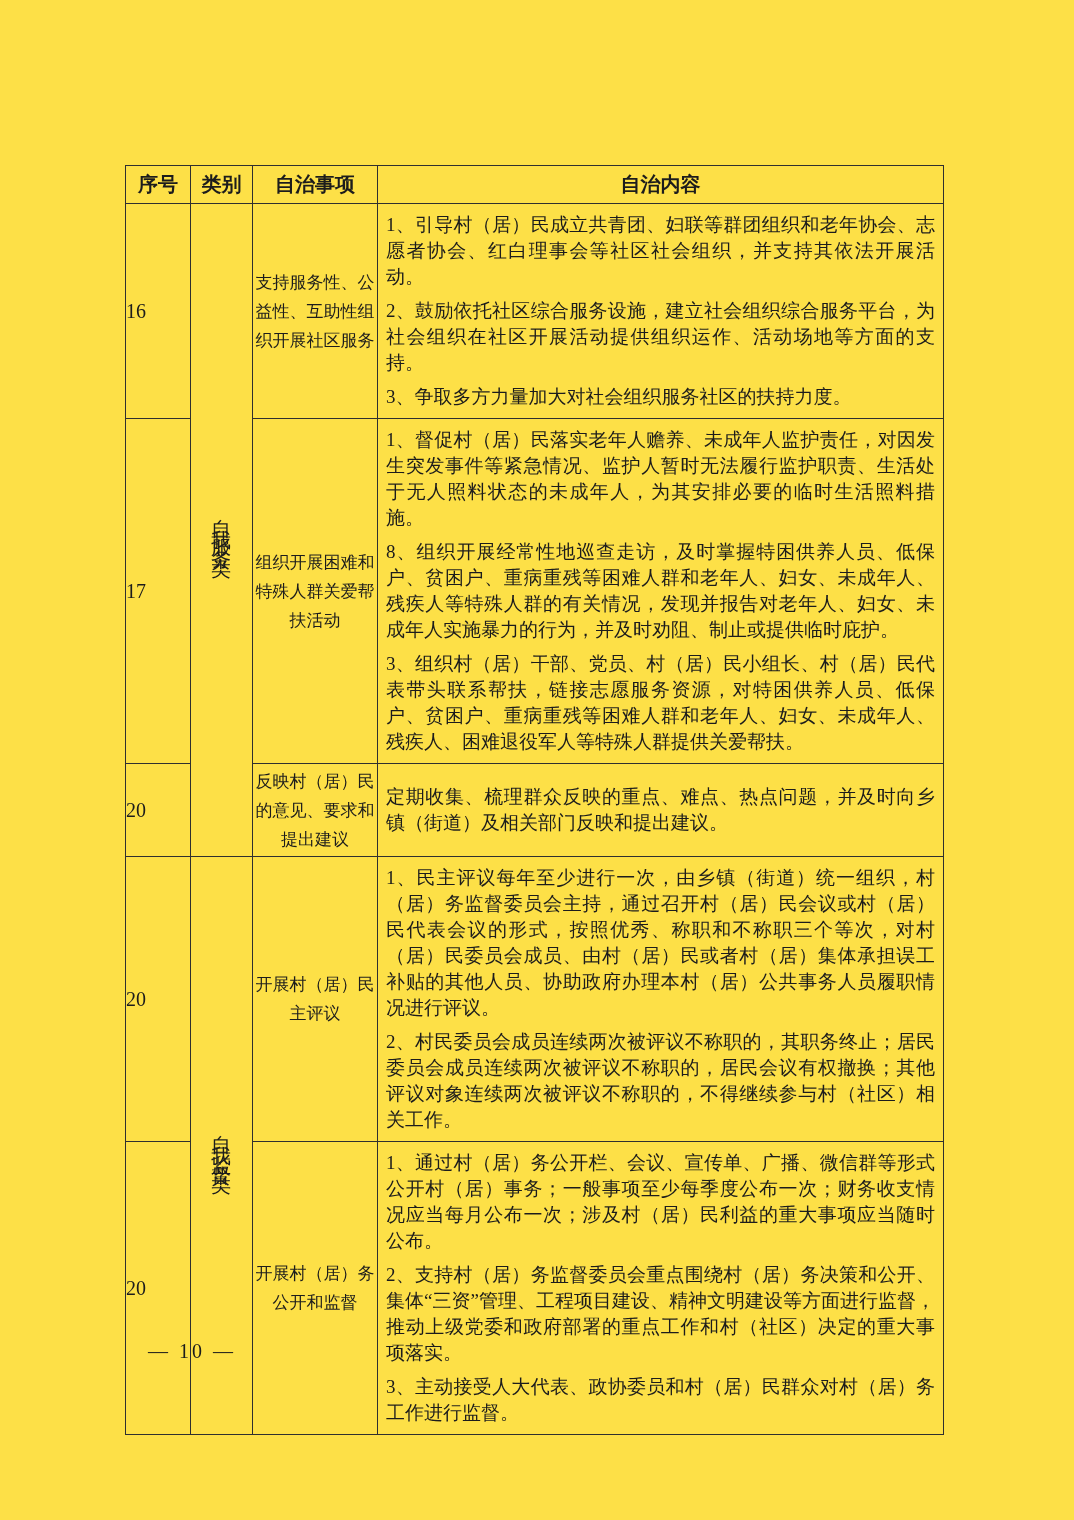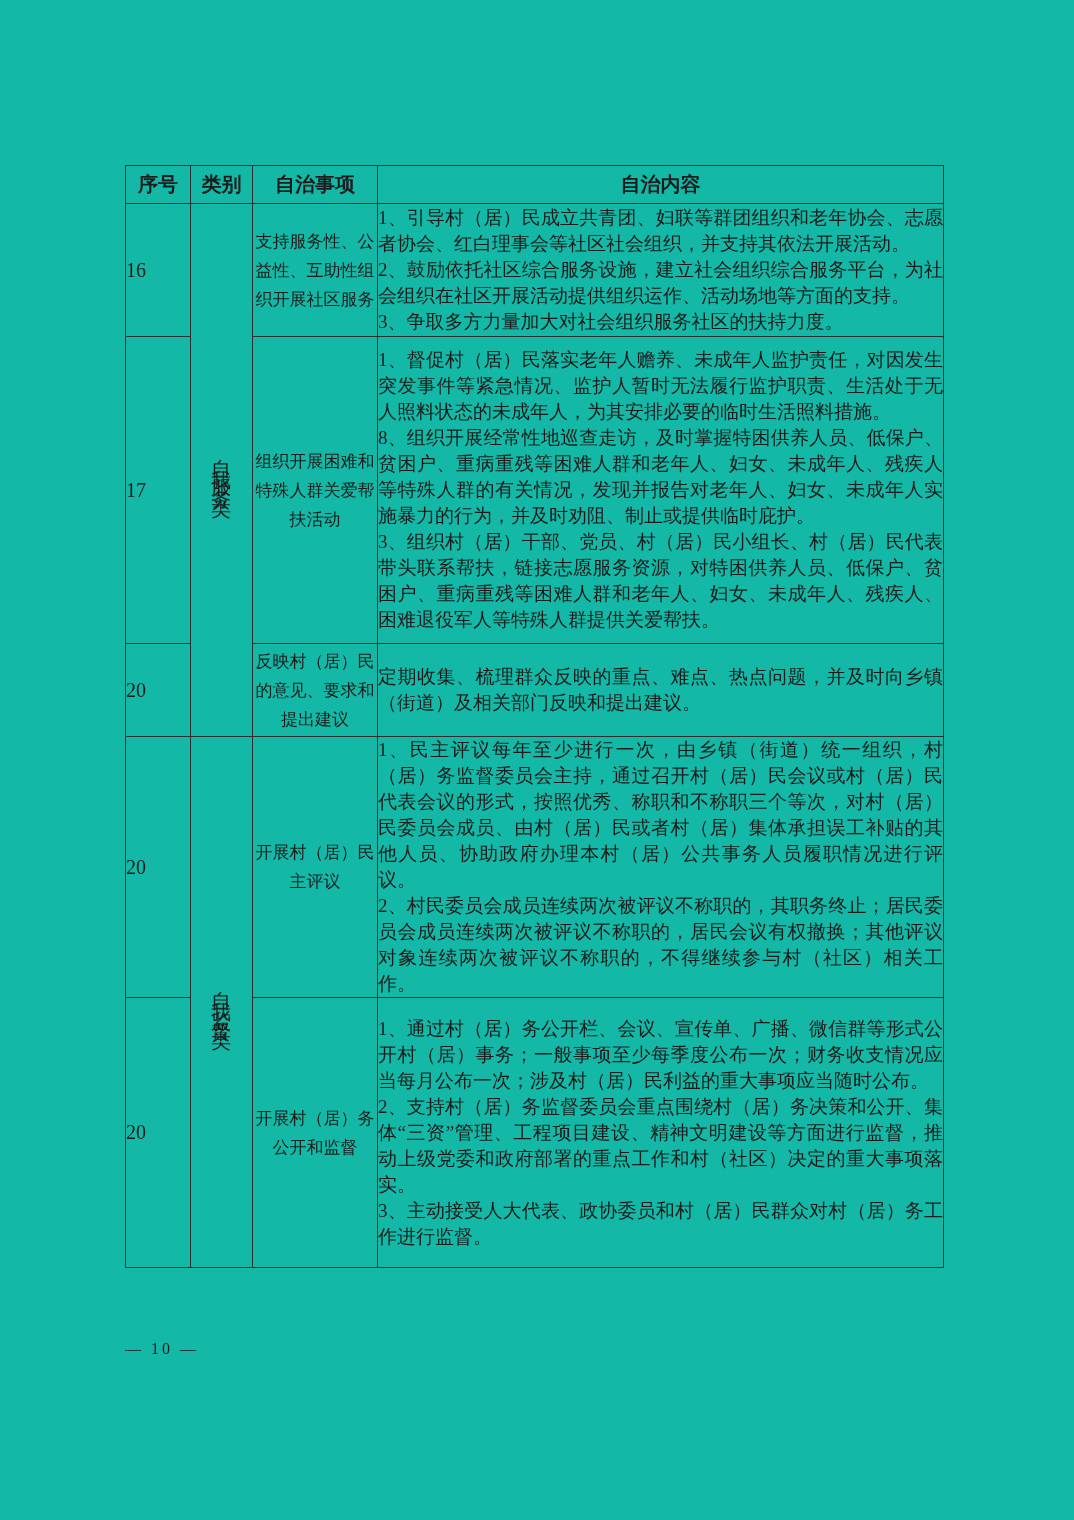--- a/index.html
+++ b/index.html
@@ -5,21 +5,21 @@
   * { box-sizing: border-box; }
   html, body {
     margin: 0;
     padding: 0;
     background: #ffffff;
   }
   .page {
     position: relative;
     width: 1074px;
     height: 1520px;
-    background: #14b8a6;
+    background: #fde047;
     color: #1c1c1c;
     font-family: "Liberation Serif", "DejaVu Serif", serif;
     overflow: hidden;
   }
   table.autonomy {
     position: absolute;
     left: 125px;
     top: 165px;
     width: 818px;
     border-collapse: collapse;
@@ -72,29 +72,29 @@
     line-height: 29px;
     padding: 2px 5px;
   }
   td.content {
     vertical-align: middle;
     padding: 6px 10px 6px 11px;
     font-size: 19px;
     line-height: 26px;
   }
   td.content p {
-    margin: 0;
+    margin: 8px;
     text-align: justify;
     text-justify: inter-character;
   }
   .page-number {
     position: absolute;
-    left: 125px;
+    left: 148px;
     top: 1340px;
-    font-size: 16px;
+    font-size: 20px;
     letter-spacing: 3px;
     color: #1c1c1c;
   }
 </style>
 </head>
 <body>
 
 <div class="page">
 
   <table class="autonomy">

